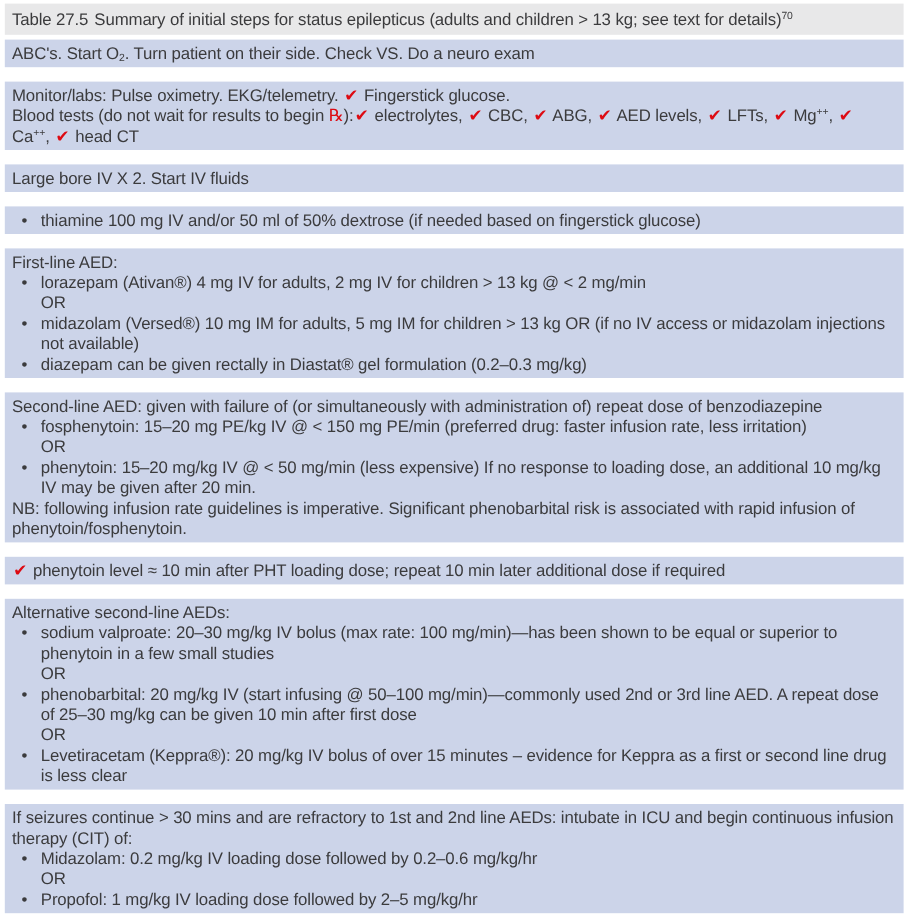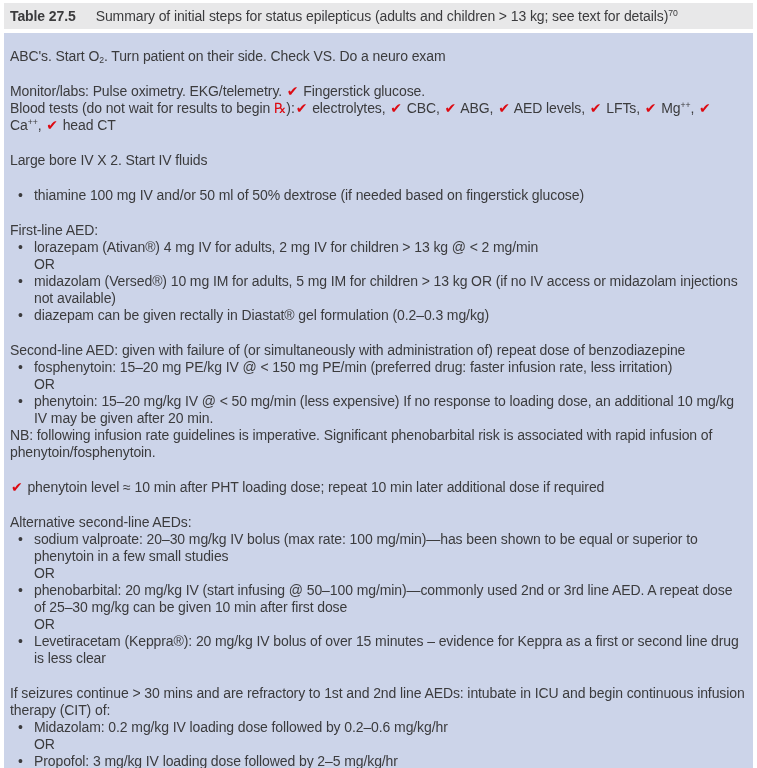--- a/index.html
+++ b/index.html
@@ -16,25 +16,25 @@
     font-family:"Liberation Sans","DejaVu Sans",sans-serif;
     font-size:14px;line-height:17px;letter-spacing:-0.1px;
     color:var(--text);
   }
   .table{margin:3px 4px 0 4px;}
   .thead{
     background:var(--header-bg);
     padding:5px 8px 4px 6px;
     margin-bottom:4px;
   }
-  .thead .tlabel{font-weight:bold;margin-right:20px;}
+  .thead .tlabel{font-weight:normal;margin-right:5px;}
   .row{
     background:var(--row-bg);
-    padding:15px 8px 3px 6px;
-    margin-bottom:0;
+    padding:3px 8px 3px 6px;
+    margin-bottom:12px;
   }
   .line{position:relative;}
   .line.bullet,.line.or{padding-left:24px;}
   .bul{position:absolute;left:8px;top:0;}
   .ck{
     color:var(--accent-red);
     font-weight:bold;
     padding:0 1px;
   }
   .rx{color:var(--accent-red);}
@@ -84,19 +84,19 @@
         <div class="line bullet"><span class="bul">•</span><span class="txt">sodium valproate: 20–30 mg/kg IV bolus (max rate: 100 mg/min)—has been shown to be equal or superior to phenytoin in a few small studies</span></div>
         <div class="line or"><span class="txt">OR</span></div>
         <div class="line bullet"><span class="bul">•</span><span class="txt">phenobarbital: 20 mg/kg IV (start infusing @ 50–100 mg/min)—commonly used 2nd or 3rd line AED. A repeat dose of 25–30 mg/kg can be given 10 min after first dose</span></div>
         <div class="line or"><span class="txt">OR</span></div>
         <div class="line bullet"><span class="bul">•</span><span class="txt">Levetiracetam (Keppra®): 20 mg/kg IV bolus of over 15 minutes – evidence for Keppra as a first or second line drug is less clear</span></div>
       </div>
       <div class="row">
         <div class="line plain"><span class="txt">If seizures continue &gt; 30 mins and are refractory to 1st and 2nd line AEDs: intubate in ICU and begin continuous infusion therapy (CIT) of:</span></div>
         <div class="line bullet"><span class="bul">•</span><span class="txt">Midazolam: 0.2 mg/kg IV loading dose followed by 0.2–0.6 mg/kg/hr</span></div>
         <div class="line or"><span class="txt">OR</span></div>
-        <div class="line bullet"><span class="bul">•</span><span class="txt">Propofol: 3 mg/kg IV loading dose followed by 2–5 mg/kg/hr</span></div>
+        <div class="line bullet"><span class="bul">•</span><span class="txt">Propofol: 1 mg/kg IV loading dose followed by 2–5 mg/kg/hr</span></div>
       </div>
       <div class="row">
         <div class="line plain"><span class="txt">Novel therapeutic options (not systematically studied): shock therapy...</span></div>
       </div>
     </div>
 </div>
 
 </body></html>

